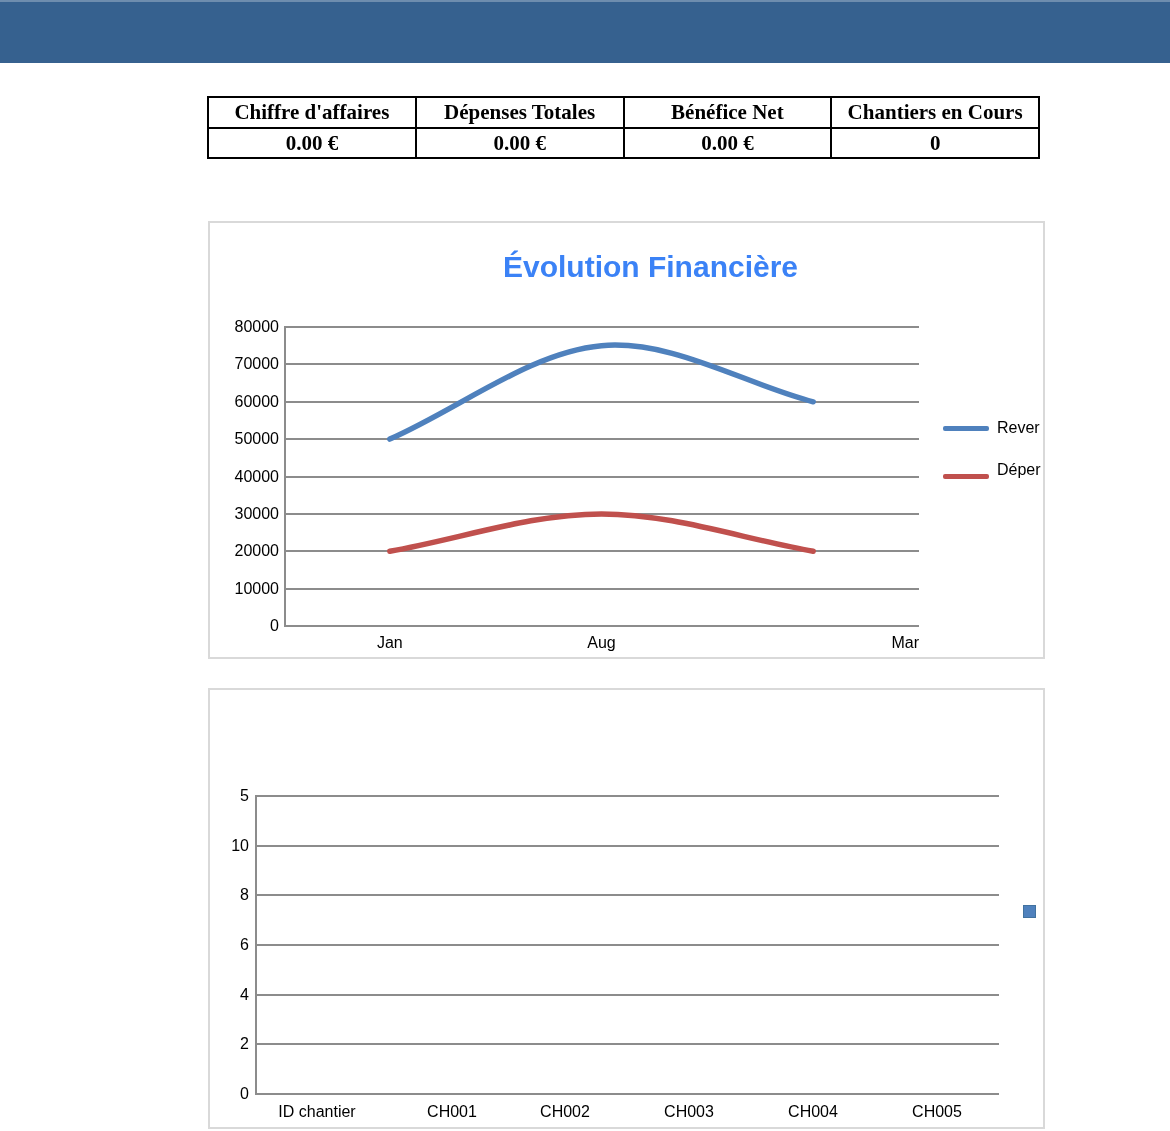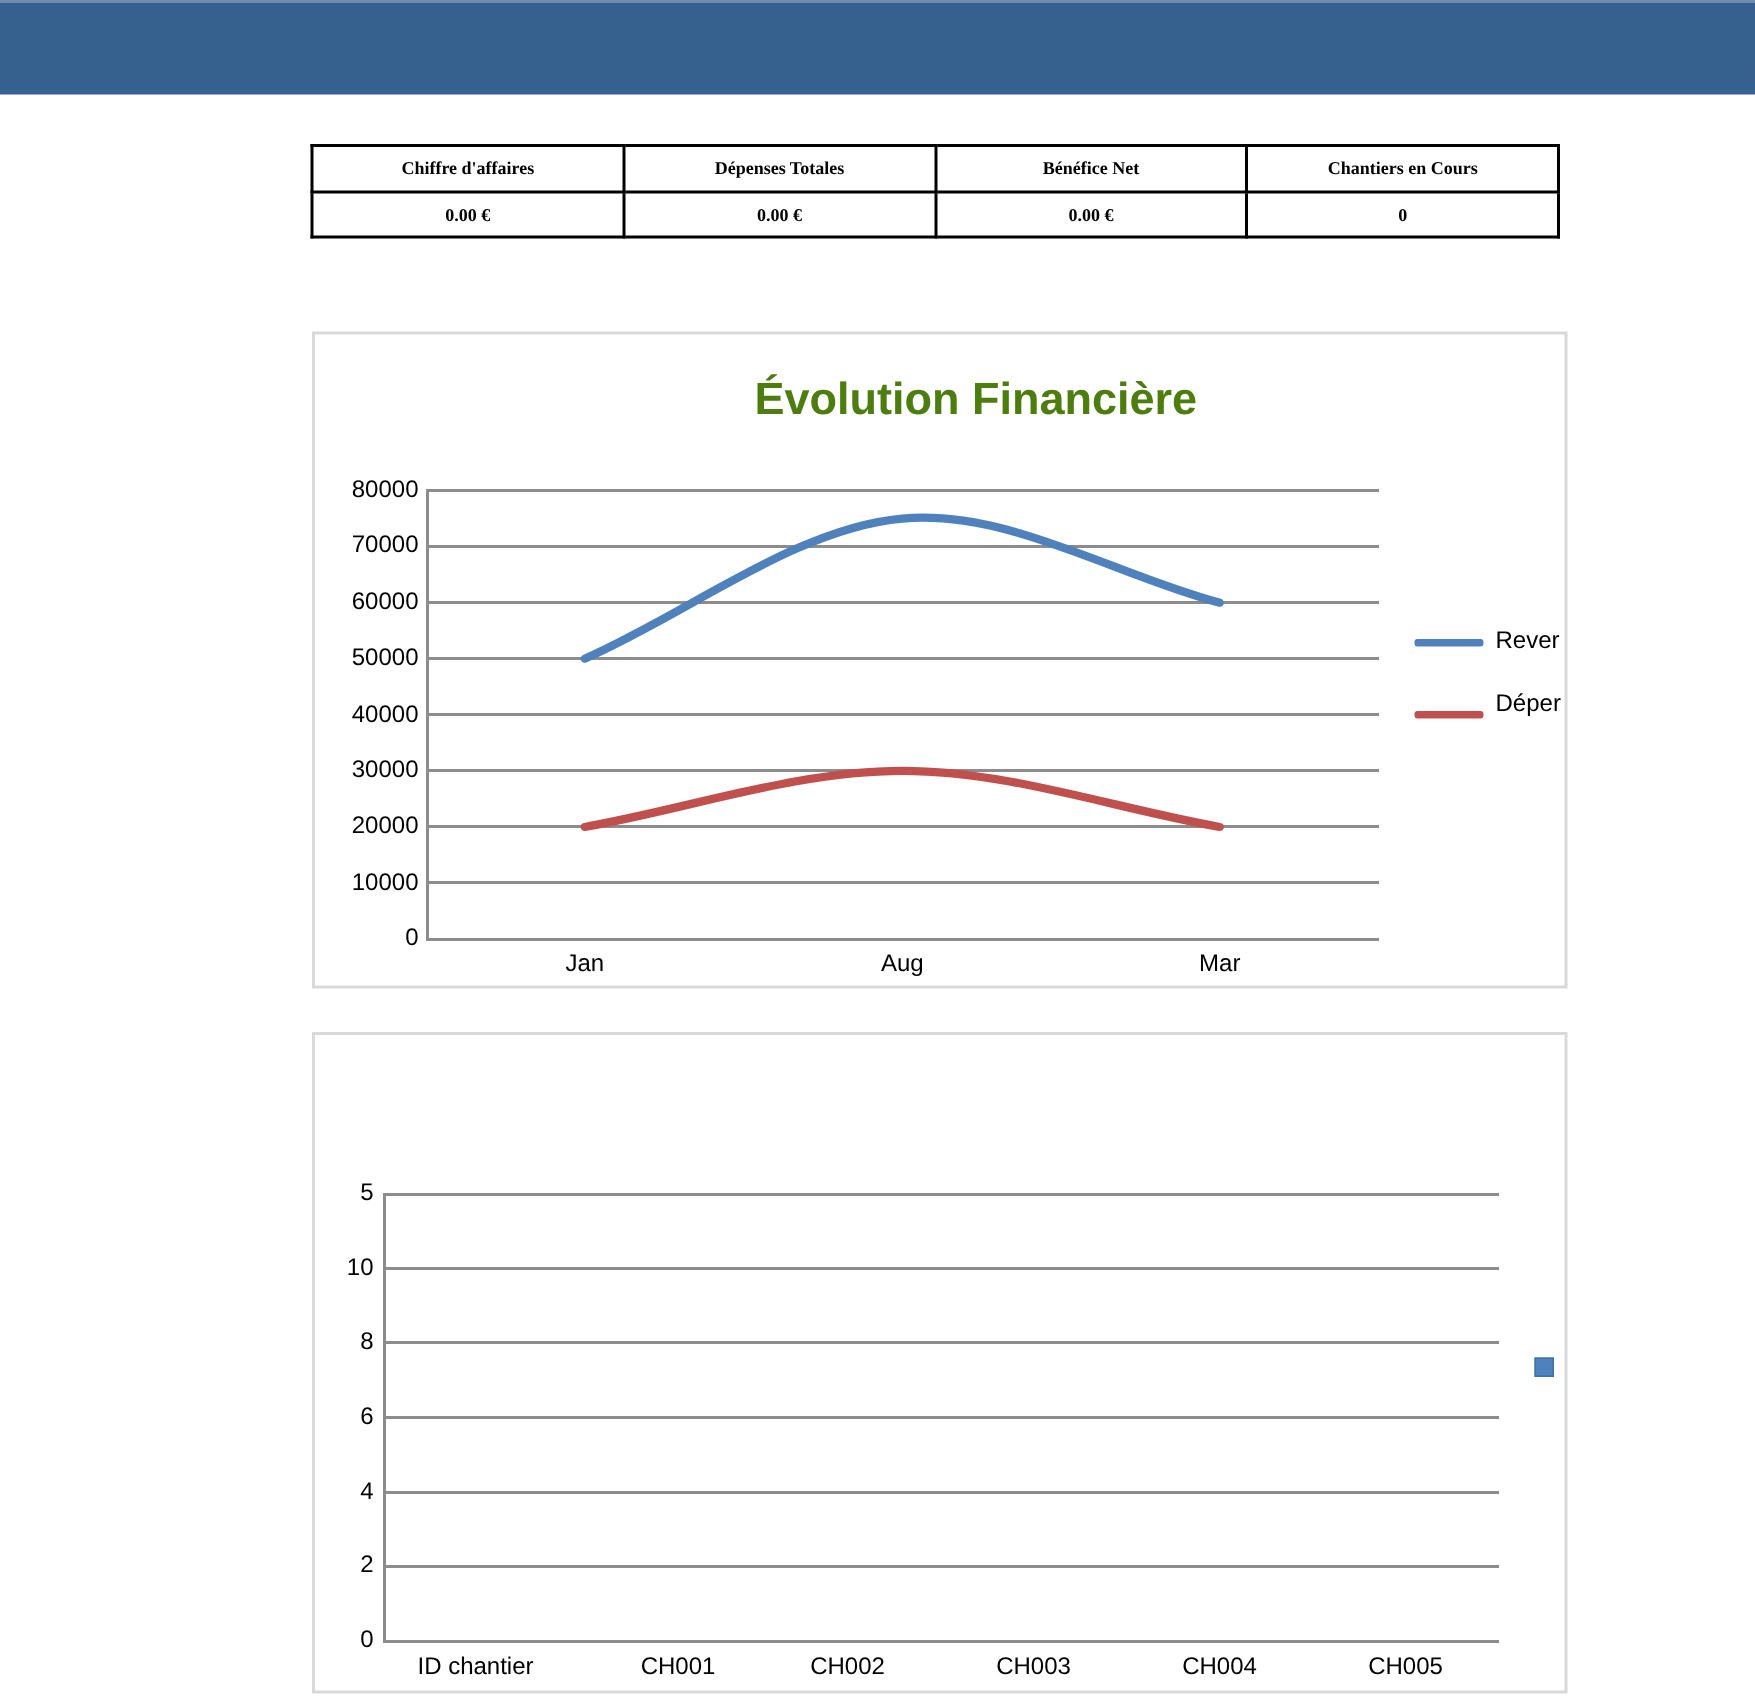--- a/index.html
+++ b/index.html
@@ -7,31 +7,31 @@
         font-family:"Liberation Sans", sans-serif;color:#000;}
 
   
   .header-bar{position:absolute;left:0;top:0;width:1170px;height:63px;background:#36618f;
               box-shadow:inset 0 2px 0 rgba(255,255,255,0.28);}
 
   
   .kpi-table{position:absolute;left:207px;top:96px;width:833px;border-collapse:collapse;
              table-layout:fixed;font-family:"Liberation Serif", serif;font-weight:700;}
   .kpi-table th,.kpi-table td{border:2px solid #000;text-align:center;padding:1px 4px;
-             font-size:12px;overflow:hidden;white-space:nowrap;}
+             font-size:21px;overflow:hidden;white-space:nowrap;}
   .kpi-table th{height:27px;}
   .kpi-table td{height:26px;}
 
   
   .chart-card{position:absolute;background:#fff;border:2px solid #d9d9d9;box-sizing:border-box;
               overflow:hidden;}
   #chart1{left:208px;top:221px;width:837px;height:438px;}
   #chart2{left:208px;top:688px;width:837px;height:441px;}
   .chart-title{position:absolute;left:48px;right:0;text-align:center;font-weight:700;
-               font-size:30px;color:#4d7c0f;white-space:nowrap;}
+               font-size:30px;color:#3b82f6;white-space:nowrap;}
   #chart1 .chart-title{top:27px;}
   #chart2 .chart-title{top:37px;}
   .plot-svg{position:absolute;overflow:visible;}
   #c1-svg{left:74px;top:104px;}
   #c2-svg{left:45px;top:106px;}
   .tick-label{position:absolute;font-size:16px;line-height:18px;color:#000000;white-space:nowrap;}
   .y-tick{text-align:right;}
   .x-tick{text-align:center;}
 
   
@@ -94,21 +94,21 @@
         <div class="tick-label y-tick" style="left: 9px; width: 60px; top: 207.1px;">50000</div>
         <div class="tick-label y-tick" style="left: 9px; width: 60px; top: 244.5px;">40000</div>
         <div class="tick-label y-tick" style="left: 9px; width: 60px; top: 281.9px;">30000</div>
         <div class="tick-label y-tick" style="left: 9px; width: 60px; top: 319.3px;">20000</div>
         <div class="tick-label y-tick" style="left: 9px; width: 60px; top: 356.6px;">10000</div>
         <div class="tick-label y-tick" style="left: 9px; width: 60px; top: 394px;">0</div>
       </div>
     <div id="c1-xlabels">
         <div class="tick-label x-tick" style="left: 74px; width: 211.7px; top: 411px;">Jan</div>
         <div class="tick-label x-tick" style="left: 285.7px; width: 211.7px; top: 411px;">Aug</div>
-        <div class="tick-label x-tick" style="left: 497.3px; width: 211.7px; top: 411px;">Mar</div>
+        <div class="tick-label x-tick" style="left: 497.3px; width: 211.7px; top: 411px; text-align: right;">Mar</div>
       </div>
     <div class="legend-item" id="c1-leg-0">
       <span class="legend-swatch-line" style="background:#4f81bd;"></span>
       <span class="legend-label">Rever</span>
     </div>
     <div class="legend-item" id="c1-leg-1">
       <span class="legend-swatch-line" style="background:#c0504d;"></span>
       <span class="legend-label">Déper</span>
     </div>
   </div>

